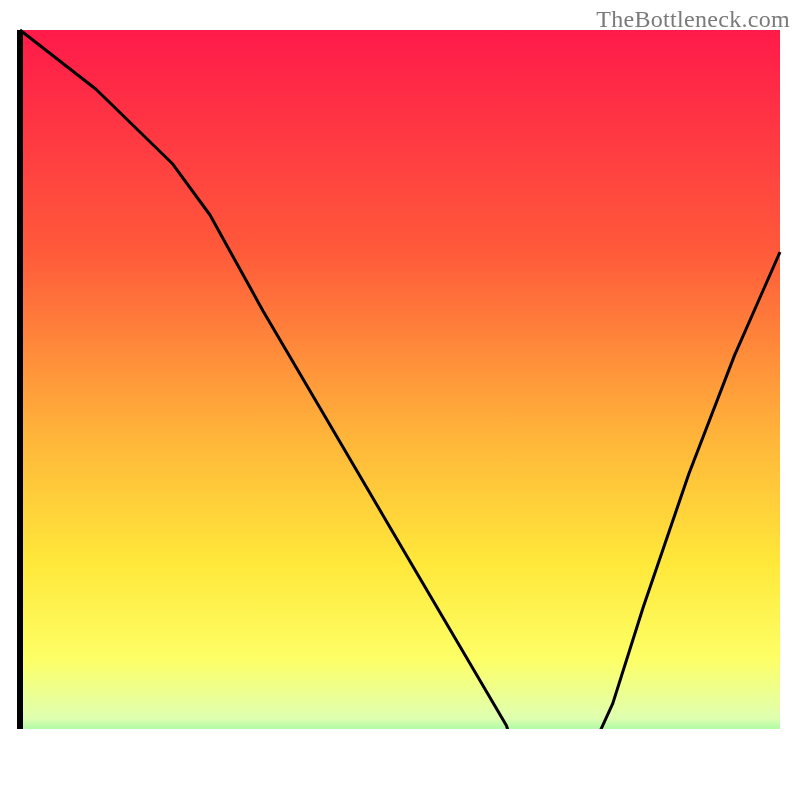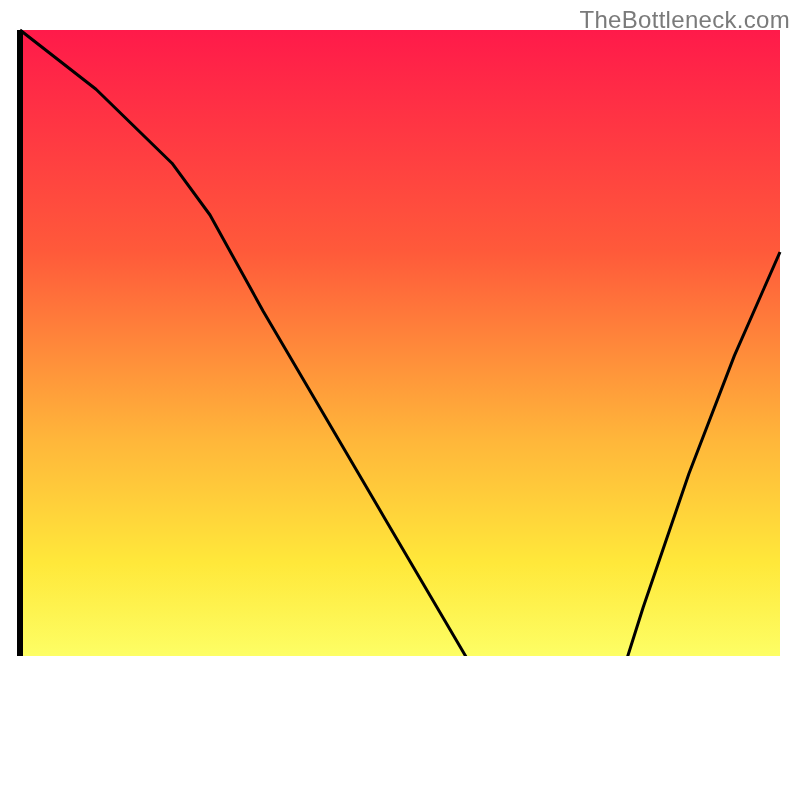--- a/index.html
+++ b/index.html
@@ -3,22 +3,23 @@
 <meta charset="utf-8">
 <style>
   body {
     margin: 0;
     padding: 0;
     background: #ffffff;
     font-family: Arial, sans-serif;
   }
   .container {
     width: 800px;
-    height: 656px;
+    height: 729px;
     position: relative;
+    font-family: Liberation Serif, serif;
   }
   .watermark {
     position: absolute;
     top: 6px;
     right: 10px;
     font-size: 24px;
     color: #7a7a7a;
     font-weight: normal;
     z-index: 10;
     letter-spacing: 0.3px;

